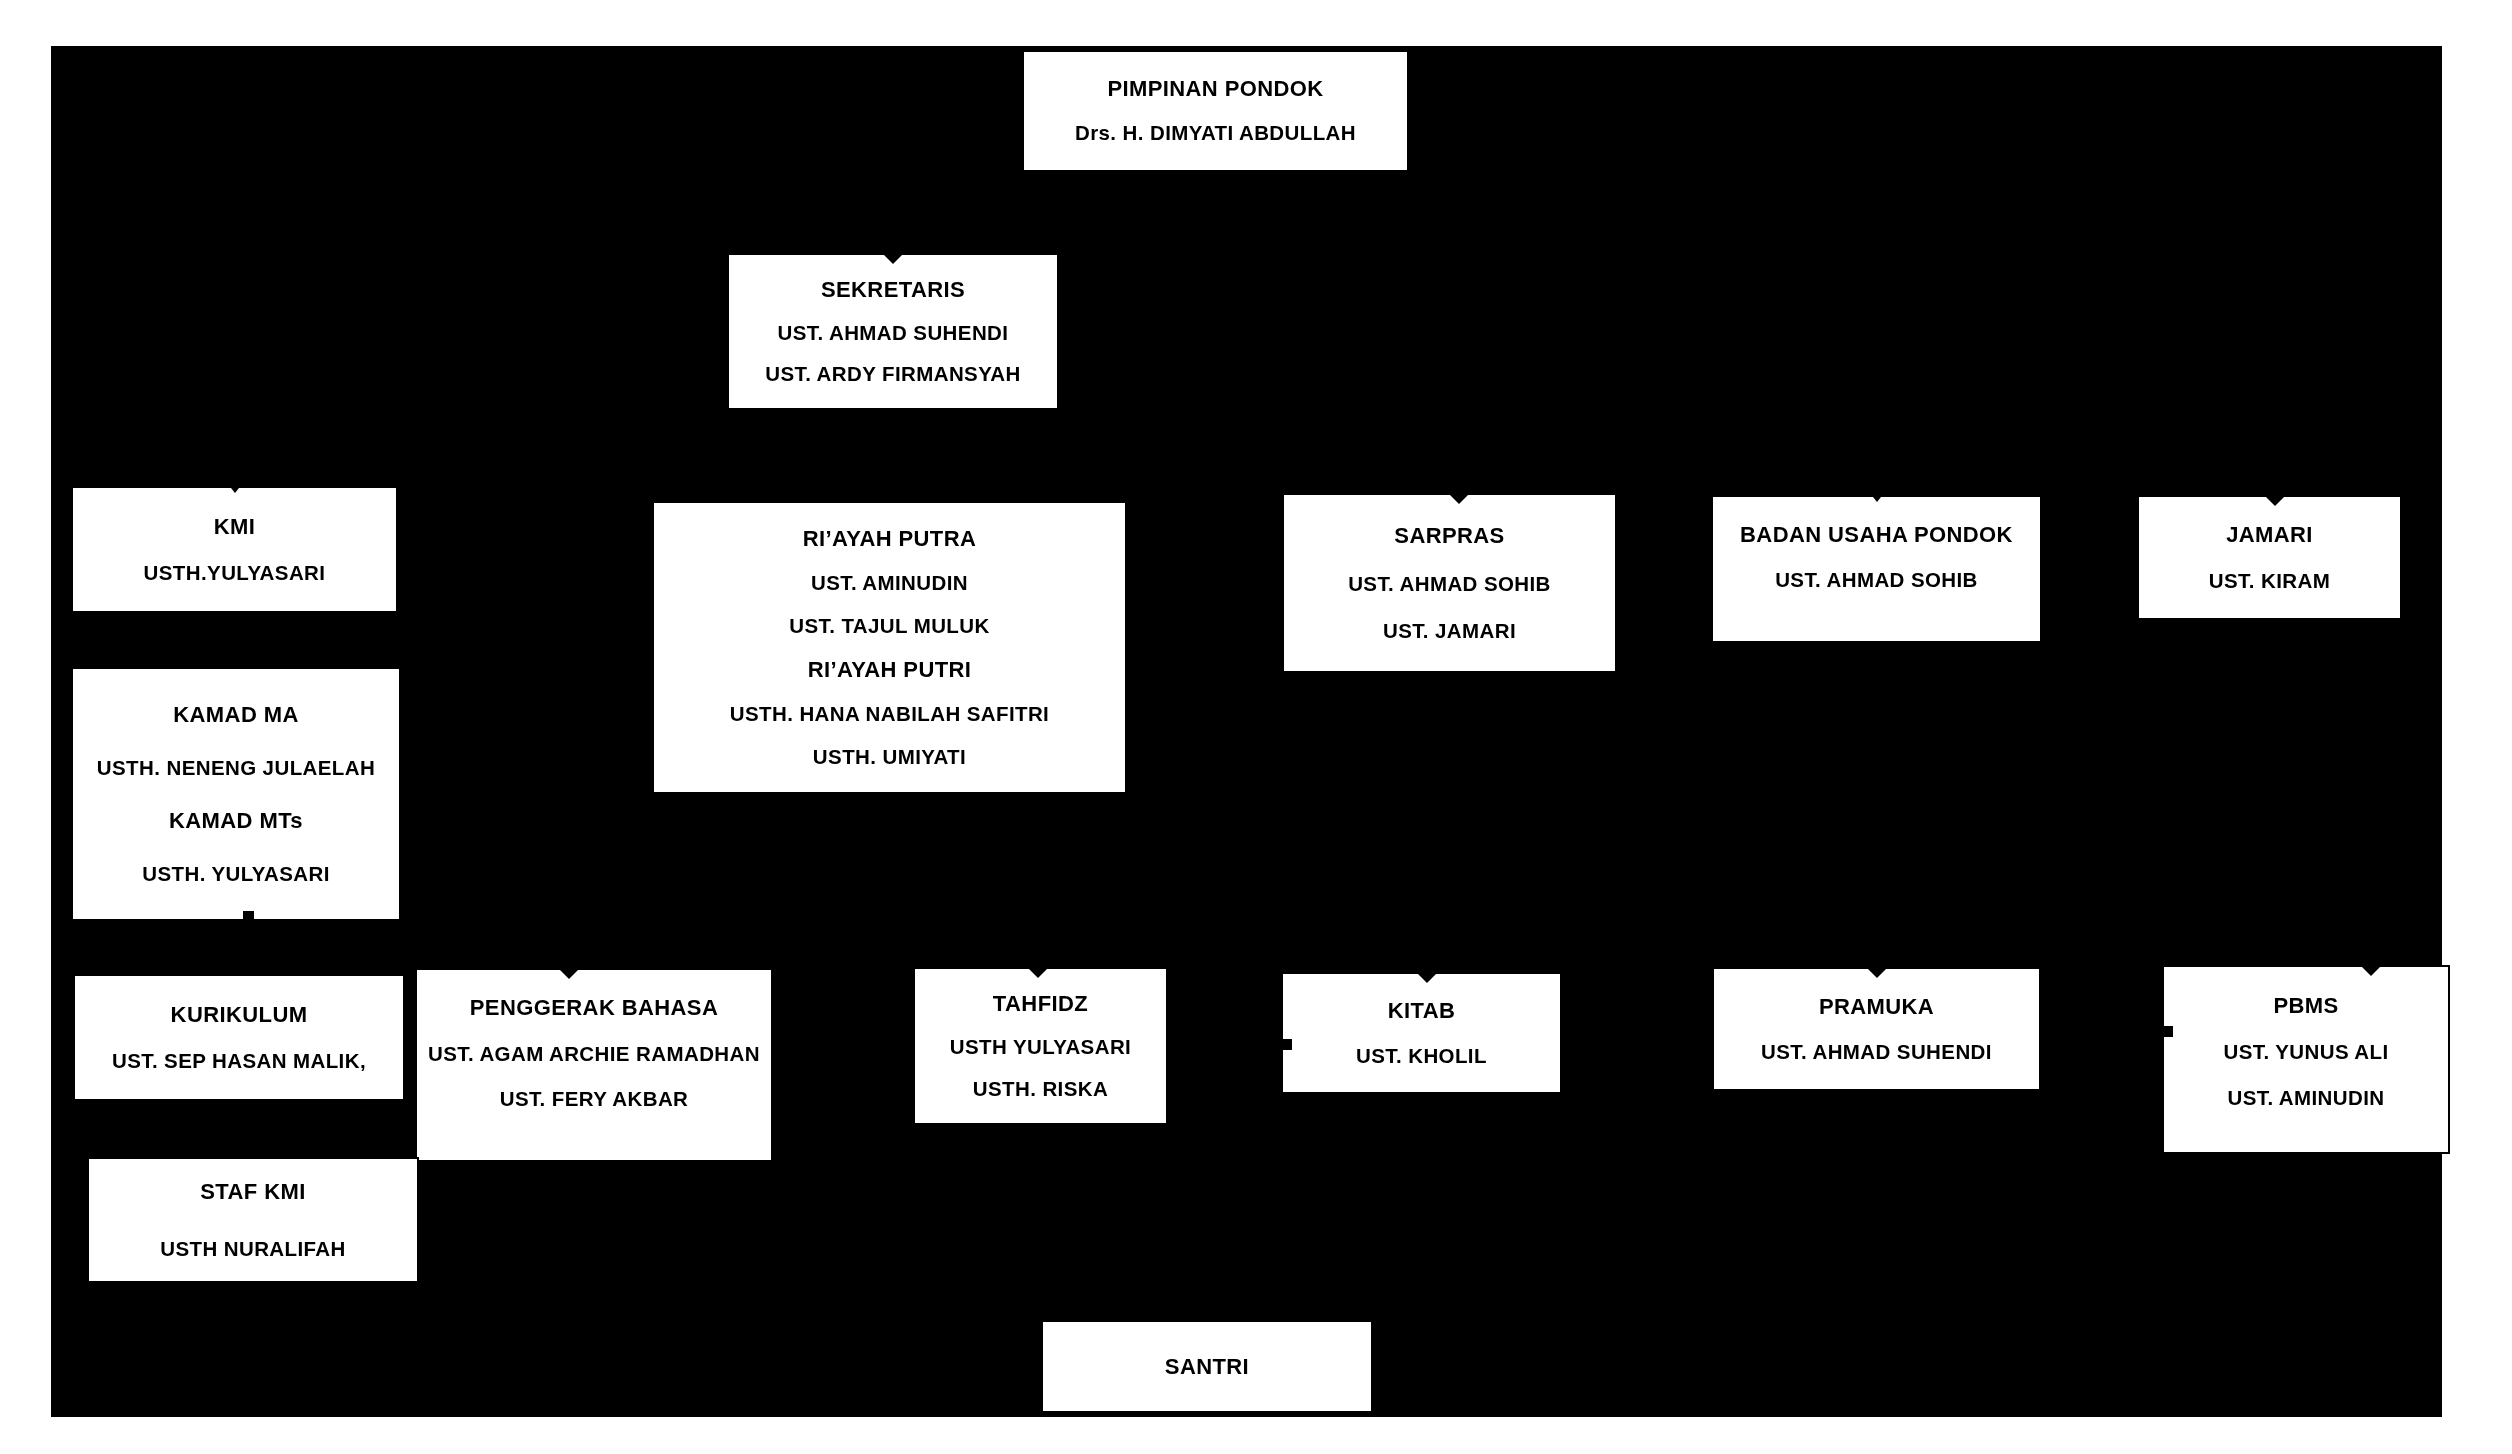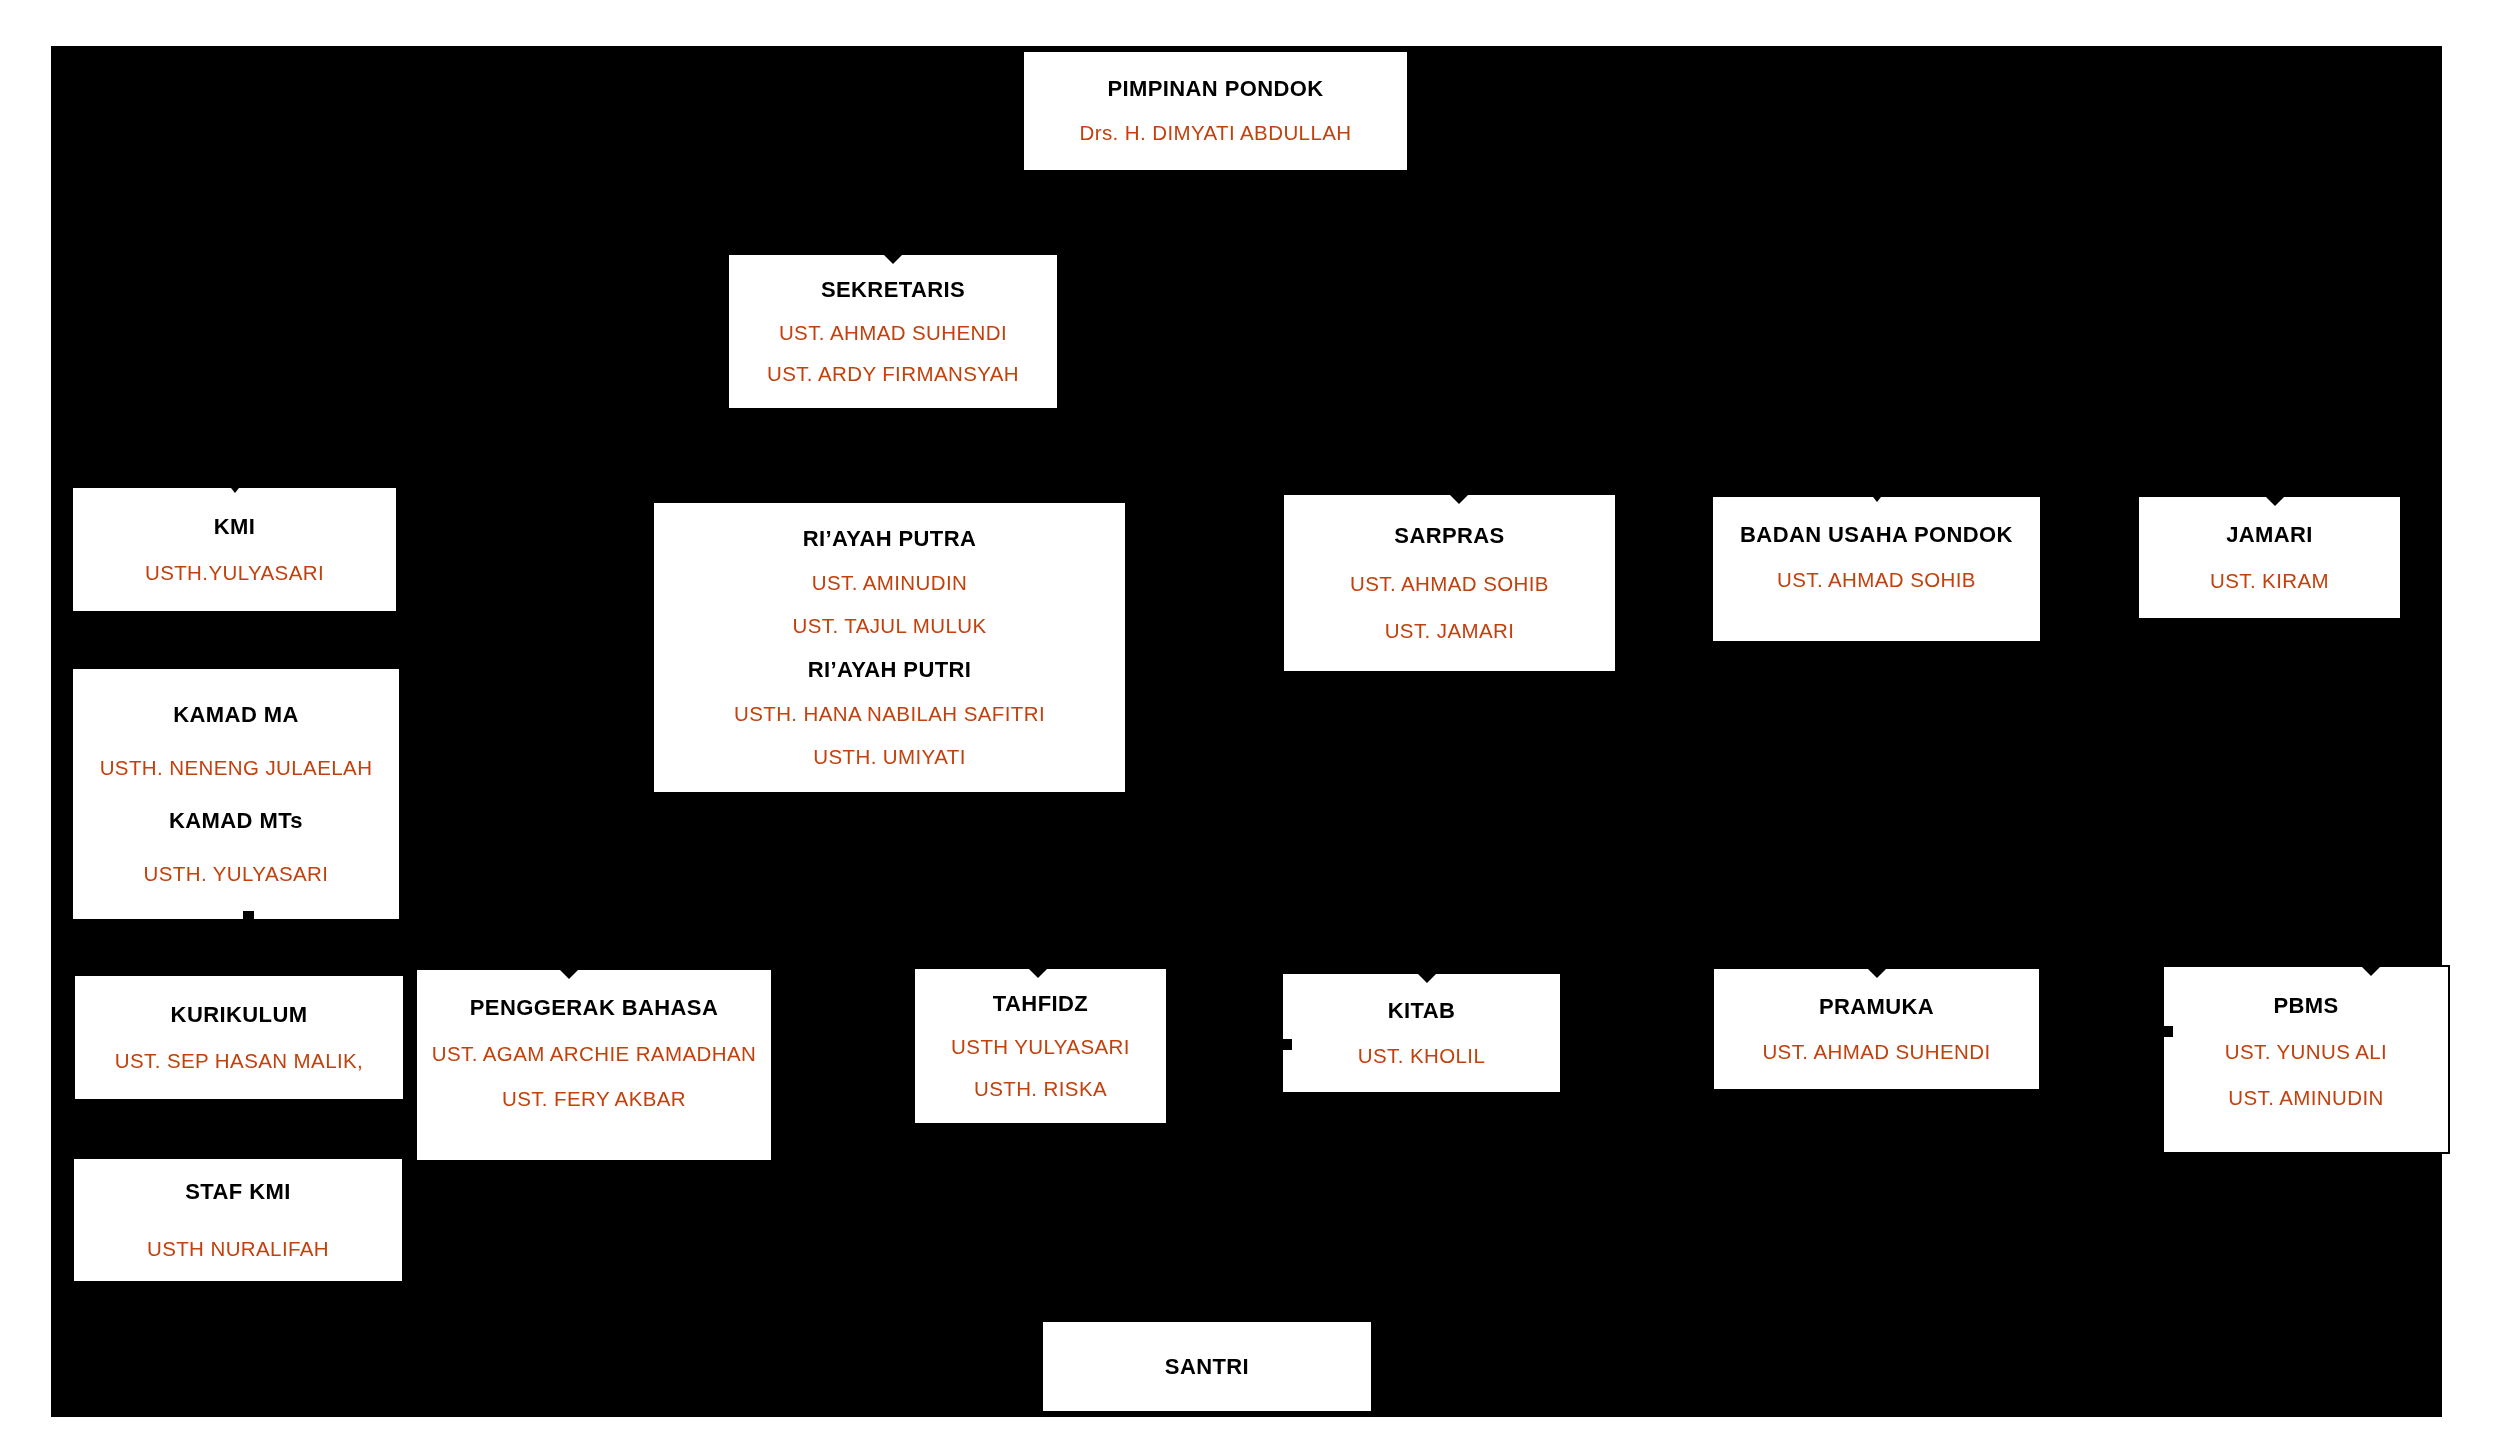--- a/index.html
+++ b/index.html
@@ -41,22 +41,22 @@
     font-size: 22px;
     font-weight: bold;
     color: #000000;
     text-decoration-thickness: 2.1px;
     text-underline-offset: 5px;
     letter-spacing: 0.4px;
     white-space: nowrap;
   }
   .member {
     font-size: 20.5px;
-    font-weight: normal;
-    color: #c2410c;
+    font-weight: bold;
+    color: #000000;
     letter-spacing: 0.4px;
     white-space: nowrap;
   }
   
   .notch {
     position: absolute;
     top: 0;
     left: 50%;
     transform: translateX(-50%);
     width: 0;
@@ -180,21 +180,21 @@
     </div>
 
     <div class="box" style="left:2111px; top:919px; width:288px; height:189px; padding-bottom:21px;">
       <span class="notch" style="left:73%;"></span>
       <span class="stub-left" style="top:32%;"></span>
       <div class="title">PBMS</div>
       <div class="member">UST. YUNUS ALI</div>
       <div class="member">UST. AMINUDIN</div>
     </div>
 
-    <div class="box" style="left:21px; top:1111px; width:332px; height:126px;gap:16px;">
+    <div class="box" style="left:36px; top:1111px; width:332px; height:126px;gap:16px;">
       <div class="title">STAF KMI</div>
       <div class="member">USTH NURALIFAH</div>
     </div>
 
     <div class="box" style="left:990px; top:1274px; width:332px; height:93px;">
       <div class="title">SANTRI</div>
     </div>
 
   </div>
 </div>

